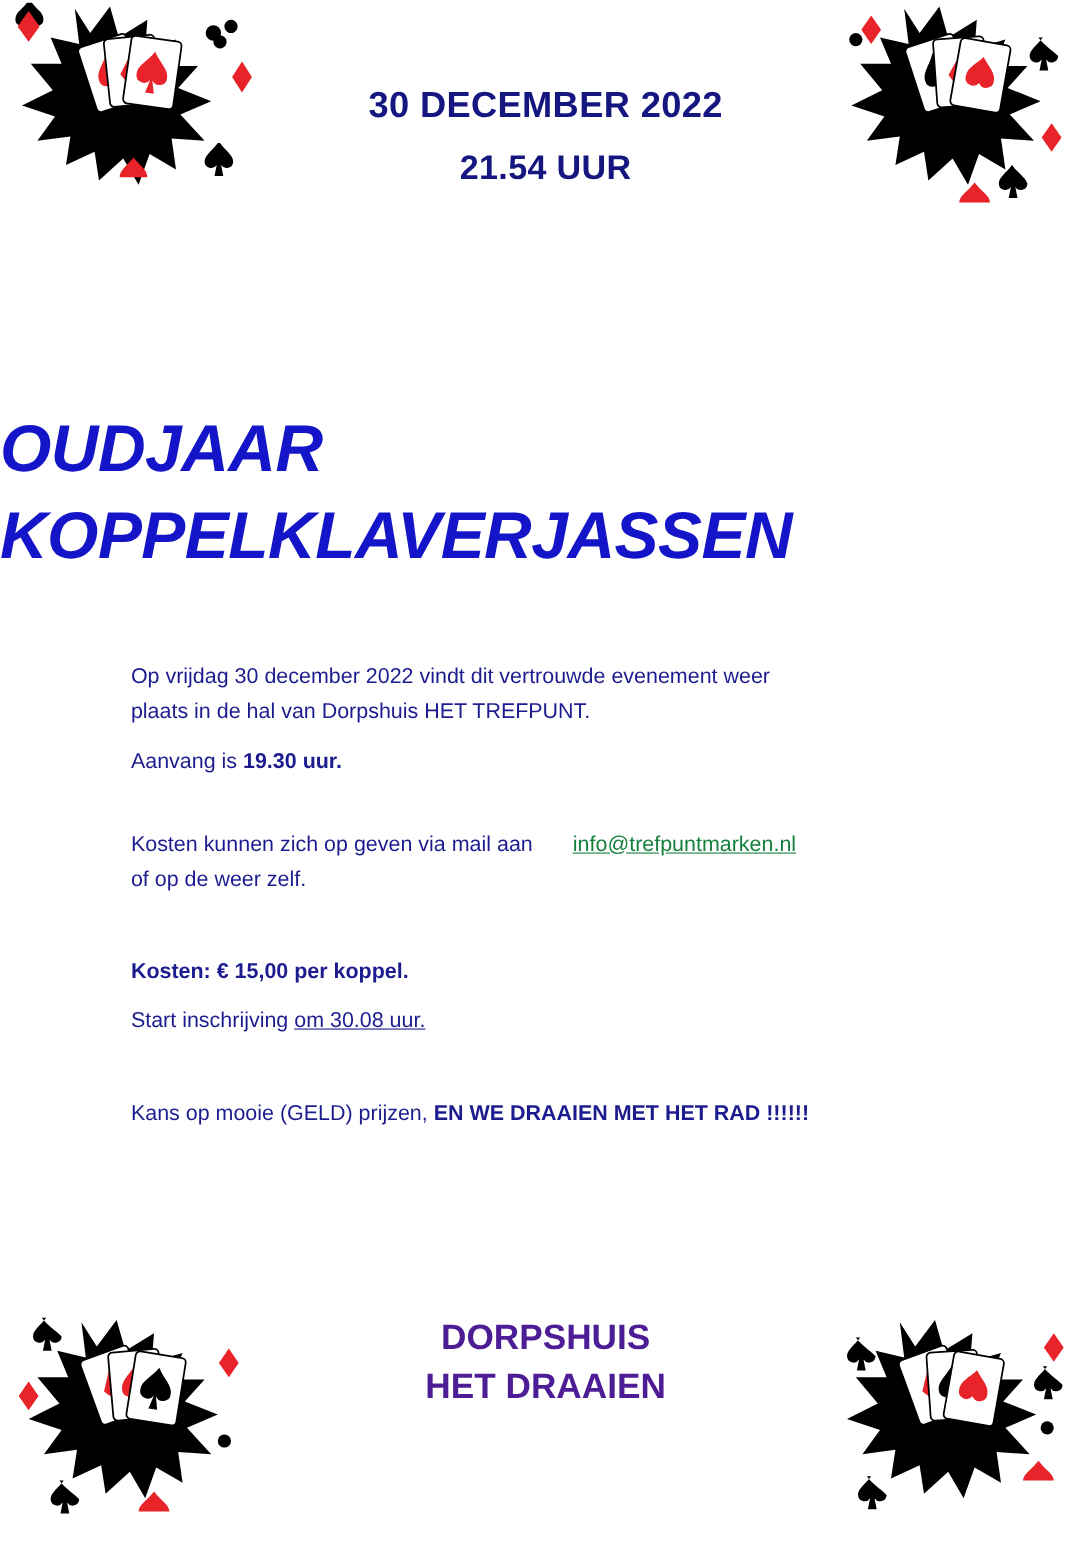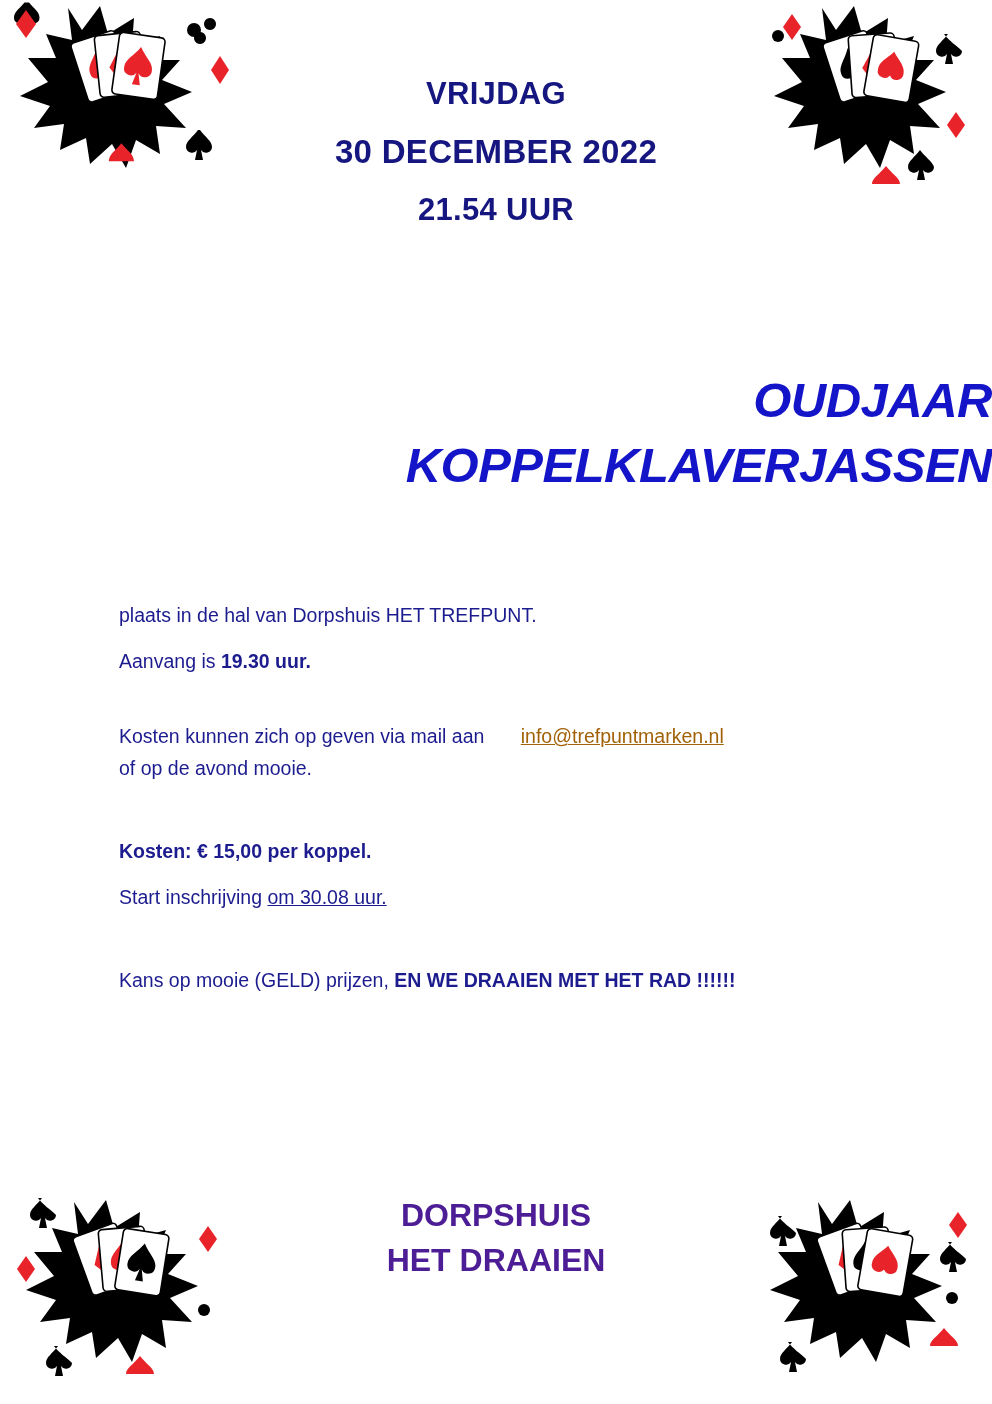--- a/index.html
+++ b/index.html
@@ -52,25 +52,25 @@
   .header .line.l1 { font-size: 31px; }
   .header .line.l2 { font-size: 33px; }
   .header .line.l3 { font-size: 31px; margin-bottom: 0; }
 
   
   .title {
     position: absolute;
     left: 0;
     top: 368px;
     width: 992px;
-    text-align: right;
+    text-align: left;
     color: #1414c8;
     font-style: italic;
     font-weight: bold;
-    font-size: 49px;
+    font-size: 60px;
     line-height: 1.32;
     letter-spacing: -0.5px;
   }
 
   
   .body {
     position: absolute;
     left: 119px;
     top: 600px;
     width: 760px;
@@ -79,21 +79,21 @@
     line-height: 1.62;
   }
   .body p { margin: 0; }
   .gap-sm { height: 14px; }
   .gap-md { height: 44px; }
   .gap-lg { height: 52px; }
   .bold { font-weight: bold; }
   .u { text-decoration: underline; }
 
   .link {
-    color: #a16207;
+    color: #15803d;
     text-decoration: underline;
     padding-left: 31px;
   }
 
   
   .footer {
     position: absolute;
     left: 0;
     top: 1193px;
     width: 992px;
@@ -152,46 +152,46 @@
       <path d="M40,14 l9,13 l-9,13 l-9,-13 Z" fill="#e8232a"></path>
       <path d="M196,34 C191,41 184,45 184,51 a6,6 0 0 0 11,3 l-2,10 h8 l-2,-10 a6,6 0 0 0 11,-3 C204,45 197,41 192,34 Z" fill="#000000"></path>
       <path d="M168,150 C163,157 156,161 156,167 a6,6 0 0 0 11,3 l-2,10 h8 l-2,-10 a6,6 0 0 0 11,-3 C180,161 173,157 168,150 Z" fill="#000000"></path>
       <path d="M134,166 C128,174 120,178 120,184 h28 C148,178 140,174 134,166 Z" fill="#e8232a"></path>
       <circle cx="26" cy="36" r="6" fill="#000000"></circle>
       <path d="M204,112 l9,13 l-9,13 l-9,-13 Z" fill="#e8232a"></path>
     </svg>
   </div>
 
   <div class="header">
-    <div class="line l1">VRIJDAG</div>
     <div class="line l2">30 DECEMBER 2022</div>
     <div class="line l3">21.54 UUR</div>
   </div>
 
   <div class="title">
     <div>OUDJAAR</div>
     <div>KOPPELKLAVERJASSEN</div>
   </div>
 
   <div class="body">
 
+    <p>Op vrijdag 30 december 2022 vindt dit vertrouwde evenement weer</p>
     <p>plaats in de hal van Dorpshuis HET TREFPUNT.</p>
 
     <div class="gap-sm"></div>
 
     <p>
       <span>Aanvang is </span><span class="bold">19.30 uur.</span>
     </p>
 
     <div class="gap-md"></div>
 
     <p>
       <span>Kosten kunnen zich op geven via mail aan </span><a class="link" href="#">info@trefpuntmarken.nl</a>
     </p>
-    <p> of op de avond mooie.</p>
+    <p> of op de weer zelf.</p>
 
     <div class="gap-lg"></div>
 
     <p class="bold">Kosten:  €  15,00  per koppel.</p>
 
     <div class="gap-sm"></div>
 
     <p>
       <span>Start inschrijving </span><span class="u">om 30.08 uur.</span>
     </p>

